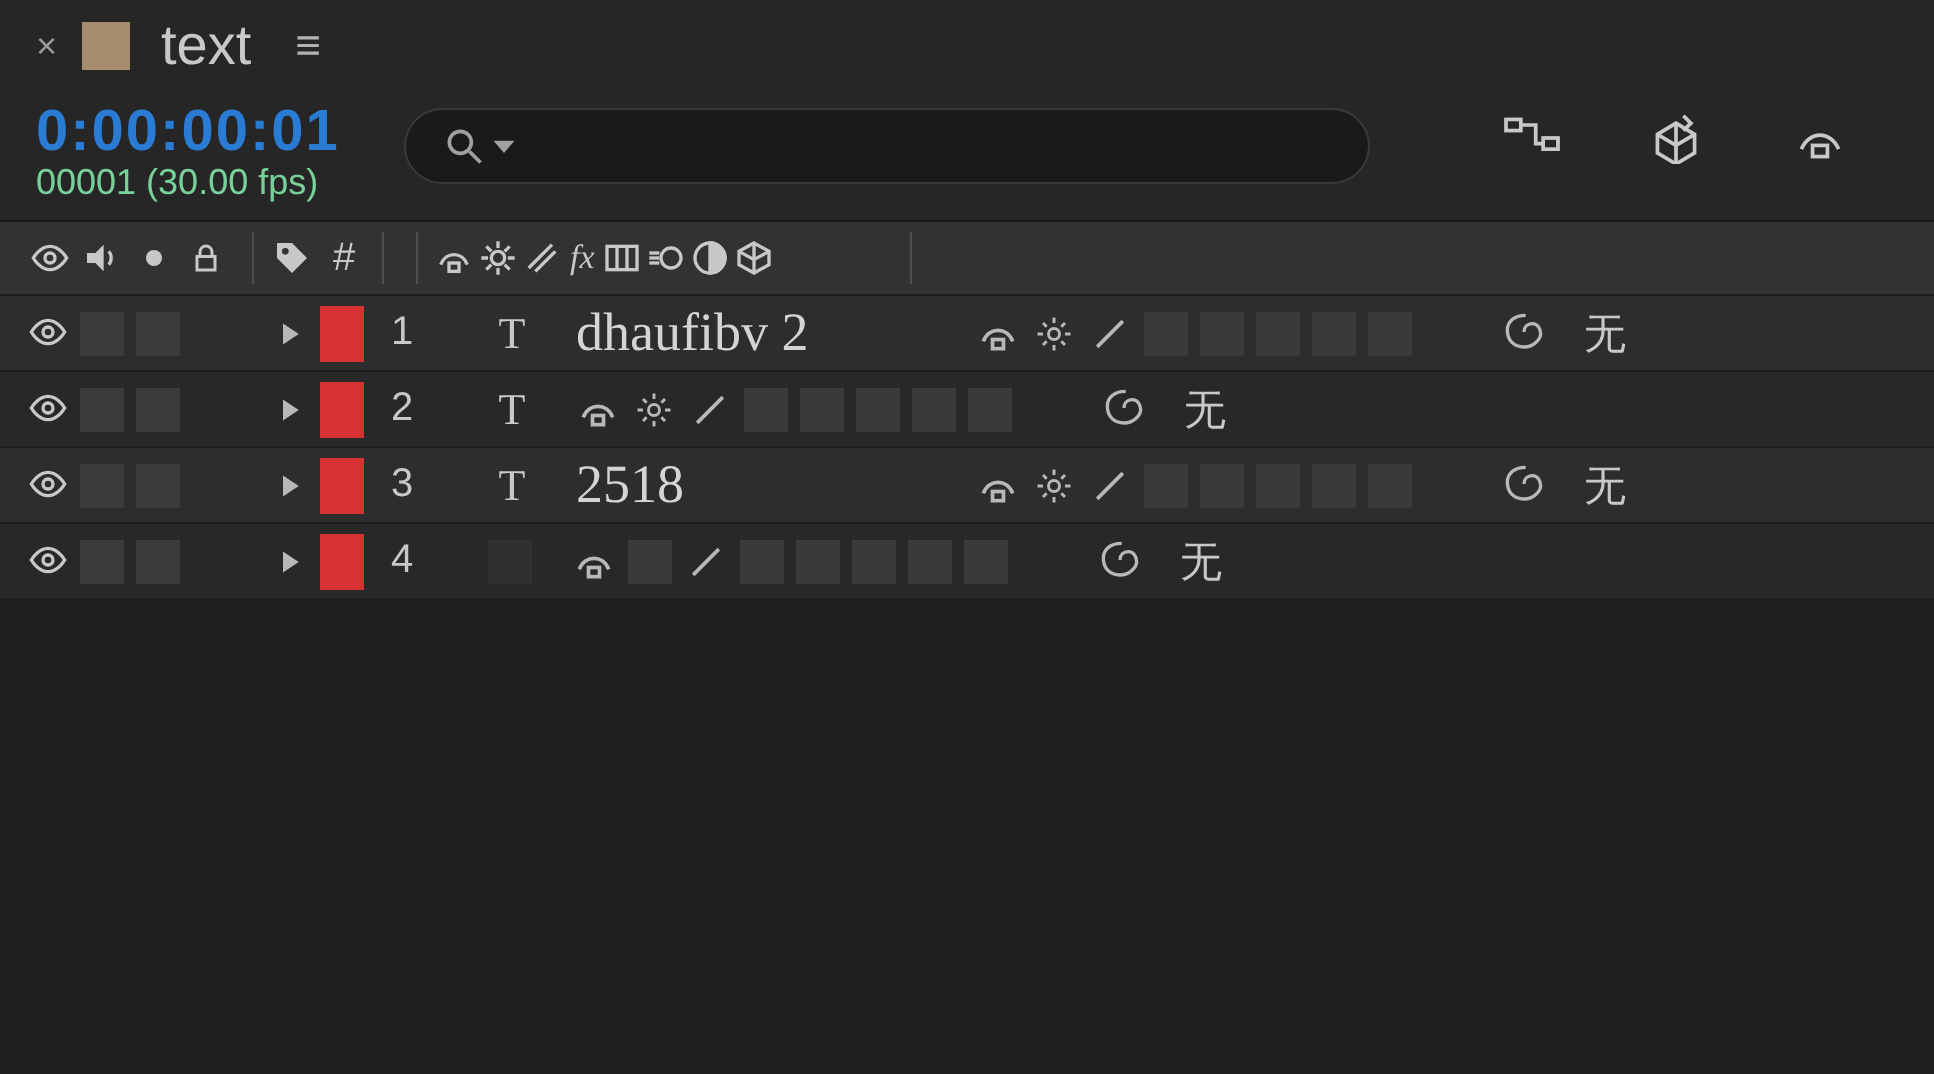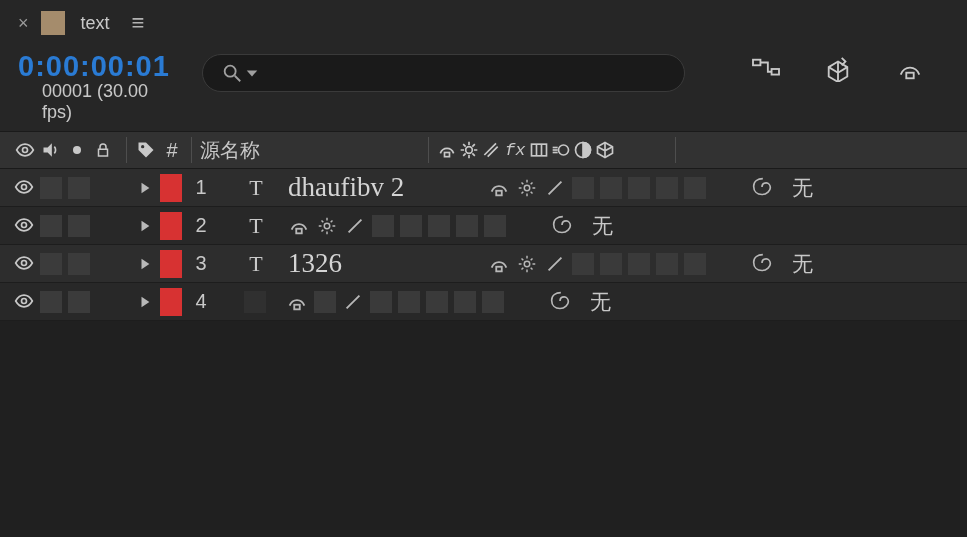--- a/index.html
+++ b/index.html
@@ -3,28 +3,28 @@
 <meta charset="utf-8">
 <style>
   html,body{margin:0;padding:0;background:#1e1e1e;font-family:"Segoe UI",Arial,sans-serif;color:#c8c8c8;width:967px;height:537px;overflow:hidden;}
   svg{display:block;}
   .panel{width:967px;height:537px;background:#262626;position:relative;box-sizing:border-box;padding-top:2px;}
 
   
   .tabbar{display:flex;align-items:center;height:42px;padding:0 18px;gap:12px;}
   .close-x{color:#9a9a9a;font-size:18px;line-height:1;cursor:pointer;}
   .tab-sw{width:24px;height:24px;background:#a58c6c;}
-  .tab-label{font-size:18px;color:#c8c8c8;margin-left:4px;}
+  .tab-label{font-size:28px;color:#c8c8c8;margin-left:4px;}
   .tab-menu{margin-left:10px;color:#b2b2b2;font-size:22px;cursor:pointer;}
 
   
   .tc-row{display:flex;align-items:flex-start;padding:6px 18px 8px 18px;gap:32px;}
   .tc-block{display:flex;flex-direction:column;}
   .tc-big{font-family:"Arial Black",Arial,sans-serif;font-size:29px;font-weight:700;color:#2a7bd4;letter-spacing:1px;}
-  .tc-sub{font-size:18px;color:#e5e5e5;opacity:.85;margin-top:-2px;margin-left:24px;}
+  .tc-sub{font-size:18px;color:#86efac;opacity:.85;margin-top:-2px;}
   .search-wrap{flex:0 0 445px;height:36px;background:#1a1a1a;border-radius:20px;border:1px solid #3a3a3a;display:flex;align-items:center;padding:0 18px;margin-top:4px;}
   .search-wrap input{flex:1;background:transparent;border:0;outline:0;color:#c8c8c8;font-size:16px;}
   .tool-icons{display:flex;gap:22px;margin-left:34px;align-items:center;margin-top:6px;}
   .tool-icons .ticon{width:30px;height:26px;}
 
   
   .colbar{display:flex;align-items:center;height:36px;background:#323232;padding:0 4px 0 14px;gap:0;border-top:1px solid #1a1a1a;border-bottom:1px solid #1a1a1a;font-size:20px;color:#c8c8c8;}
   .colbar .micon{width:22px;height:22px;margin-right:4px;display:flex;align-items:center;justify-content:center;}
   .vsep{width:1px;height:26px;background:#4e4e4e;margin:0 8px;}
   .col-source{flex:0 0 220px;}
@@ -130,35 +130,34 @@
       </span>
     <span class="vsep"></span>
     <span class="micon">
         <svg viewBox="0 0 24 24" width="20" height="20" fill="#c8c8c8">
           <path d="M3 3h9l9 9-9 9-9-9z"></path>
           <circle cx="8" cy="8" r="2" fill="#323232"></circle>
         </svg>
       </span>
     <span style="width:22px;text-align:center;">#</span>
     <span class="vsep"></span>
-    <span class="col-source">源名称</span>
     <span class="vsep"></span>
     <span class="col-switches">
       <svg width="20" height="20" viewBox="0 0 24 24" fill="none" stroke="#c8c8c8" stroke-width="2">
           <path d="M4 16c3-8 13-8 16 0"></path>
           <rect x="9" y="15" width="6" height="5"></rect>
         </svg>
       <svg width="20" height="20" viewBox="0 0 24 24" fill="none" stroke="#c8c8c8" stroke-width="2">
           <circle cx="12" cy="12" r="4"></circle>
           <path d="M12 2v4M12 18v4M2 12h4M18 12h4M5 5l3 3M16 16l3 3M5 19l3-3M16 8l3-3"></path>
         </svg>
       <svg width="20" height="20" viewBox="0 0 24 24" fill="none" stroke="#c8c8c8" stroke-width="2">
           <path d="M4 18L18 4M8 20L20 8"></path>
         </svg>
-      <span style="font-style:italic;font-family:Liberation Mono, monospace;font-size:17px;color:#c8c8c8;margin:0 2px;">fx</span>
+      <span style="font-style:italic;font-family:Liberation Serif, serif;font-size:17px;color:#c8c8c8;margin:0 2px;">fx</span>
       <svg width="20" height="20" viewBox="0 0 24 24" fill="none" stroke="#c8c8c8" stroke-width="2">
           <rect x="3" y="5" width="18" height="14"></rect>
           <line x1="9" y1="5" x2="9" y2="19"></line>
           <line x1="15" y1="5" x2="15" y2="19"></line>
         </svg>
       <svg width="20" height="20" viewBox="0 0 24 24" fill="none" stroke="#c8c8c8" stroke-width="2">
           <circle cx="15" cy="12" r="6"></circle>
           <line x1="2" y1="9" x2="8" y2="9"></line>
           <line x1="2" y1="12" x2="8" y2="12"></line>
           <line x1="2" y1="15" x2="8" y2="15"></line>
@@ -283,21 +282,21 @@
         <span class="blank-sq"></span>
         <span class="blank-sq"></span>
         <span class="tw">
           <svg viewBox="0 0 16 16" width="14" height="14" fill="#b8b8b8">
             <polygon points="4,2 13,8 4,14"></polygon>
           </svg>
         </span>
         <span class="color-sw"></span>
         <span class="num">3</span>
         <span class="ticon">T</span>
-        <span class="lname">1326</span>
+        <span class="lname">2518</span>
         <span class="row-switches">
           <span>
             <svg viewBox="0 0 24 24" width="20" height="20" fill="none" stroke="#b8b8b8" stroke-width="2">
               <path d="M4 16c3-8 13-8 16 0"></path>
               <rect x="9" y="15" width="6" height="5"></rect>
             </svg>
           </span>
           <span>
             <svg viewBox="0 0 24 24" width="20" height="20" fill="none" stroke="#b8b8b8" stroke-width="1.6">
               <circle cx="12" cy="12" r="3"></circle>

